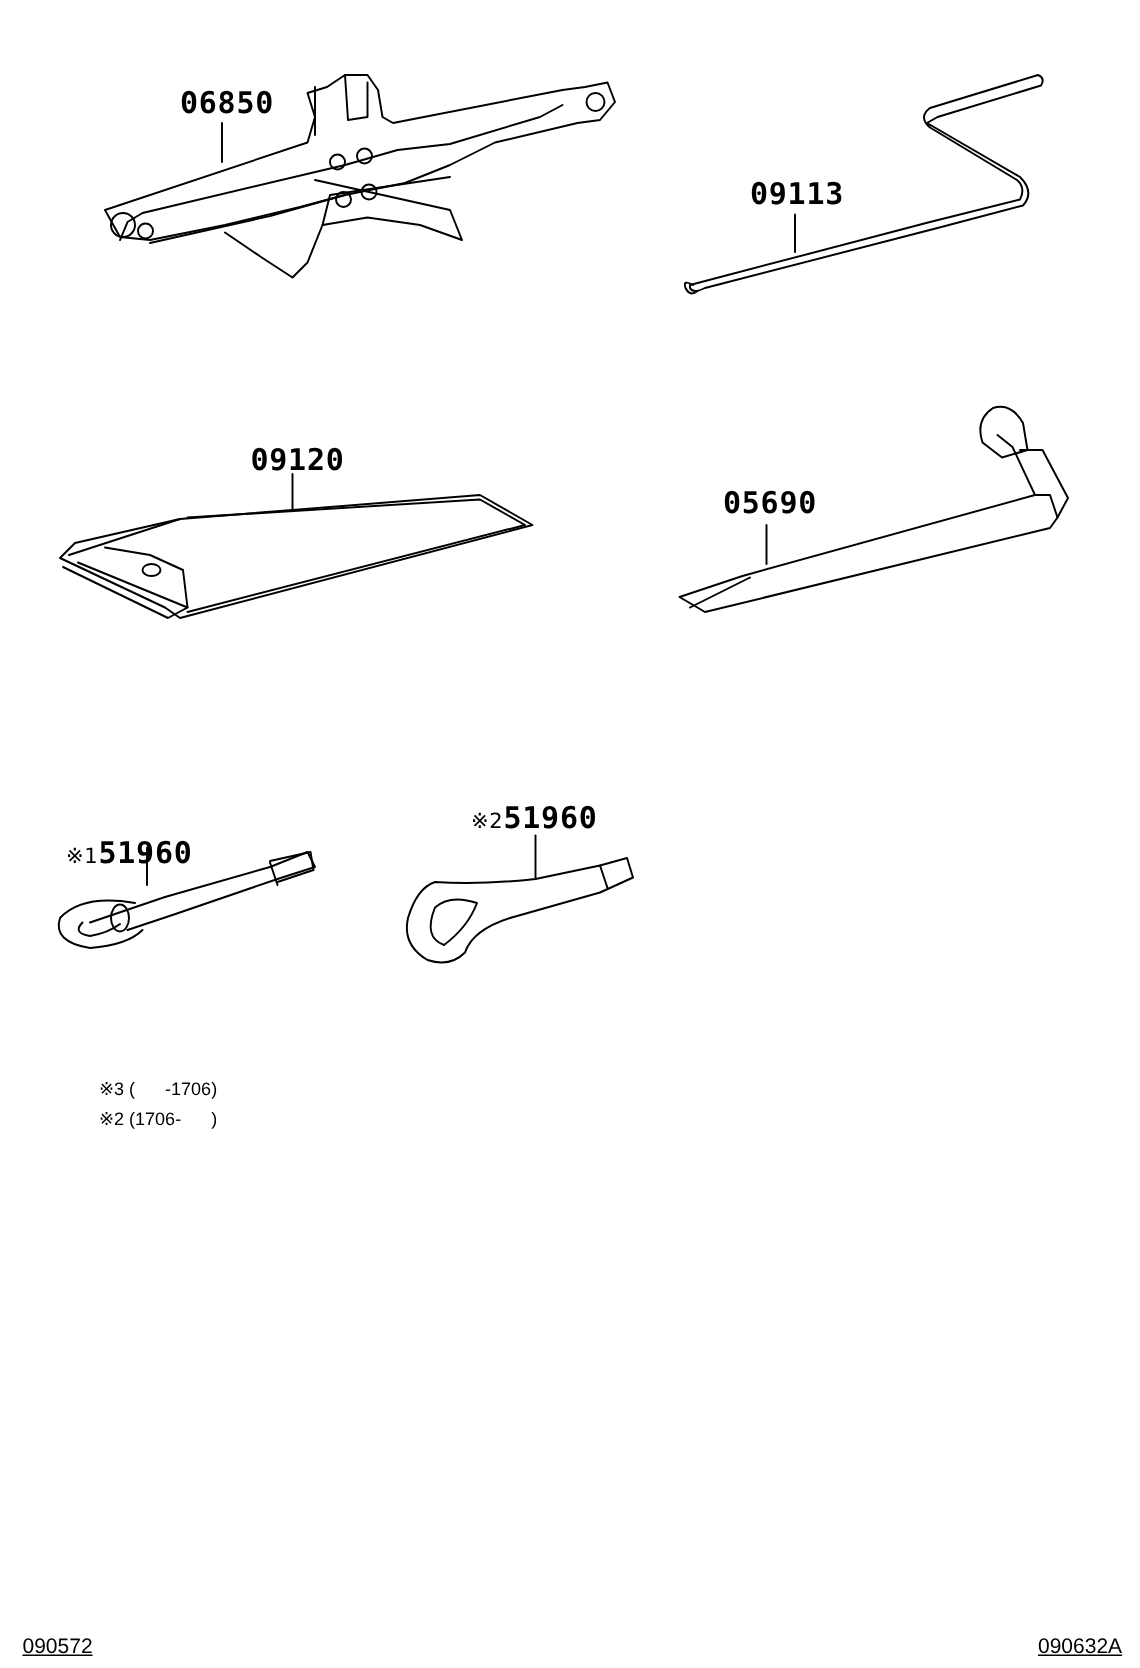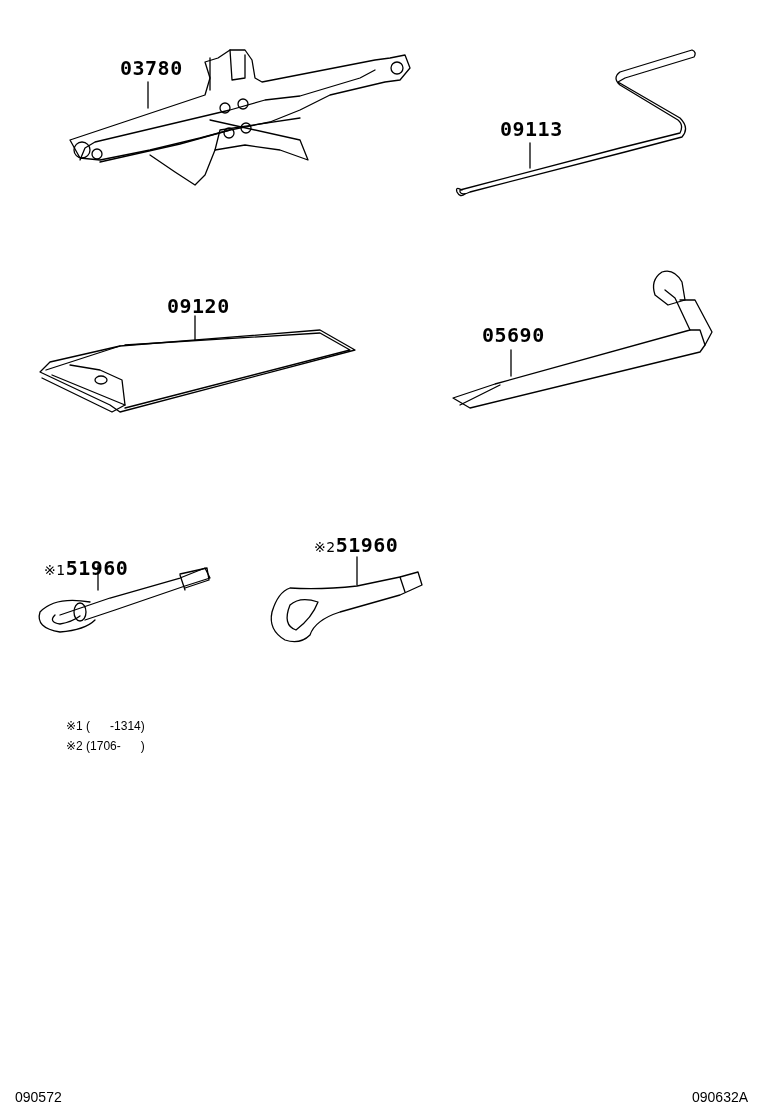--- a/index.html
+++ b/index.html
@@ -1,21 +1,21 @@
 <!DOCTYPE html>
 <html><head>
 <meta charset="utf-8">
 <style>
   html, body { margin:0; padding:0; background:#ffffff; }
   body { width:760px; height:1112px; position:relative; overflow:hidden; font-family:"DejaVu Sans Mono","Liberation Mono",monospace; color:#000; }
   svg.art { position:absolute; left:0; top:0; }
   .label { position:absolute; font-family:"DejaVu Sans Mono","Liberation Mono",monospace; font-weight:bold; font-size:20px; letter-spacing:0.5px; line-height:1; }
   .label .mark { font-weight:normal; font-size:14px; font-family:"DejaVu Sans","Liberation Sans",sans-serif; }
   .note { position:absolute; font-family:"Liberation Sans","DejaVu Sans",sans-serif; font-size:12px; line-height:1; white-space:pre; }
-  .code { position:absolute; font-family:"Liberation Sans","DejaVu Sans",sans-serif; font-size:14px; line-height:1; }
+  .code { position:absolute; font-family:"Liberation Sans","DejaVu Sans",sans-serif; font-size:14px; line-height:1;text-decoration:underline; }
 </style>
 </head>
 <body>
 
 <svg class="art" width="760" height="1112" viewBox="0 0 760 1112" fill="none" stroke="#000" stroke-width="1.3" stroke-linejoin="round" stroke-linecap="round">
 
   <g>
     <line x1="148" y1="82" x2="148" y2="108"></line>
     <path d="M70 140 L205 95 L210 78 L205 62 L218 58 L230 50 L245 50 L252 60 L255 78 L262 82 L375 60 L390 58 L405 55 L410 68 L400 80 L385 82 L330 95 L300 110 L270 122 L230 130 L200 138 L150 150 L100 160 L80 158 Z"></path>
     <path d="M80 160 L85 148 L95 142 L230 110 L265 100 L300 96 L360 78 L375 70"></path>
@@ -67,24 +67,24 @@
   </g>
 
   <g>
     <line x1="357" y1="557" x2="357" y2="585"></line>
     <path d="M290 588 Q320 590 357 586 L400 577 L418 572 L422 585 L400 595 L340 612 Q315 620 310 635 Q300 645 285 640 Q268 630 272 612 Q278 592 290 588 Z"></path>
     <path d="M290 605 Q300 596 318 602 Q312 618 296 630 Q282 625 290 605 Z"></path>
     <path d="M400 577 L405 592"></path>
   </g>
 </svg>
 
-<div class="label" style="left:120px;top:58px;"><span>03780</span></div>
+<div class="label" style="left:120px;top:58px;"><span>06850</span></div>
 <div class="label" style="left:500px;top:119px;"><span>09113</span></div>
 <div class="label" style="left:167px;top:296px;"><span>09120</span></div>
 <div class="label" style="left:482px;top:325px;"><span>05690</span></div>
 <div class="label" style="left:44px;top:558px;"><span class="mark">※1</span><span>51960</span></div>
 <div class="label" style="left:314px;top:535px;"><span class="mark">※2</span><span>51960</span></div>
 
-<div class="note" style="left:66px;top:720px;">※1 (      -1314)</div>
+<div class="note" style="left:66px;top:720px;">※3 (      -1706)</div>
 <div class="note" style="left:66px;top:740px;">※2 (1706-      )</div>
 
 <div class="code" style="left:15px;top:1090px;">090572</div>
 <div class="code" style="left:692px;top:1090px;">090632A</div>
 
 </body></html>

